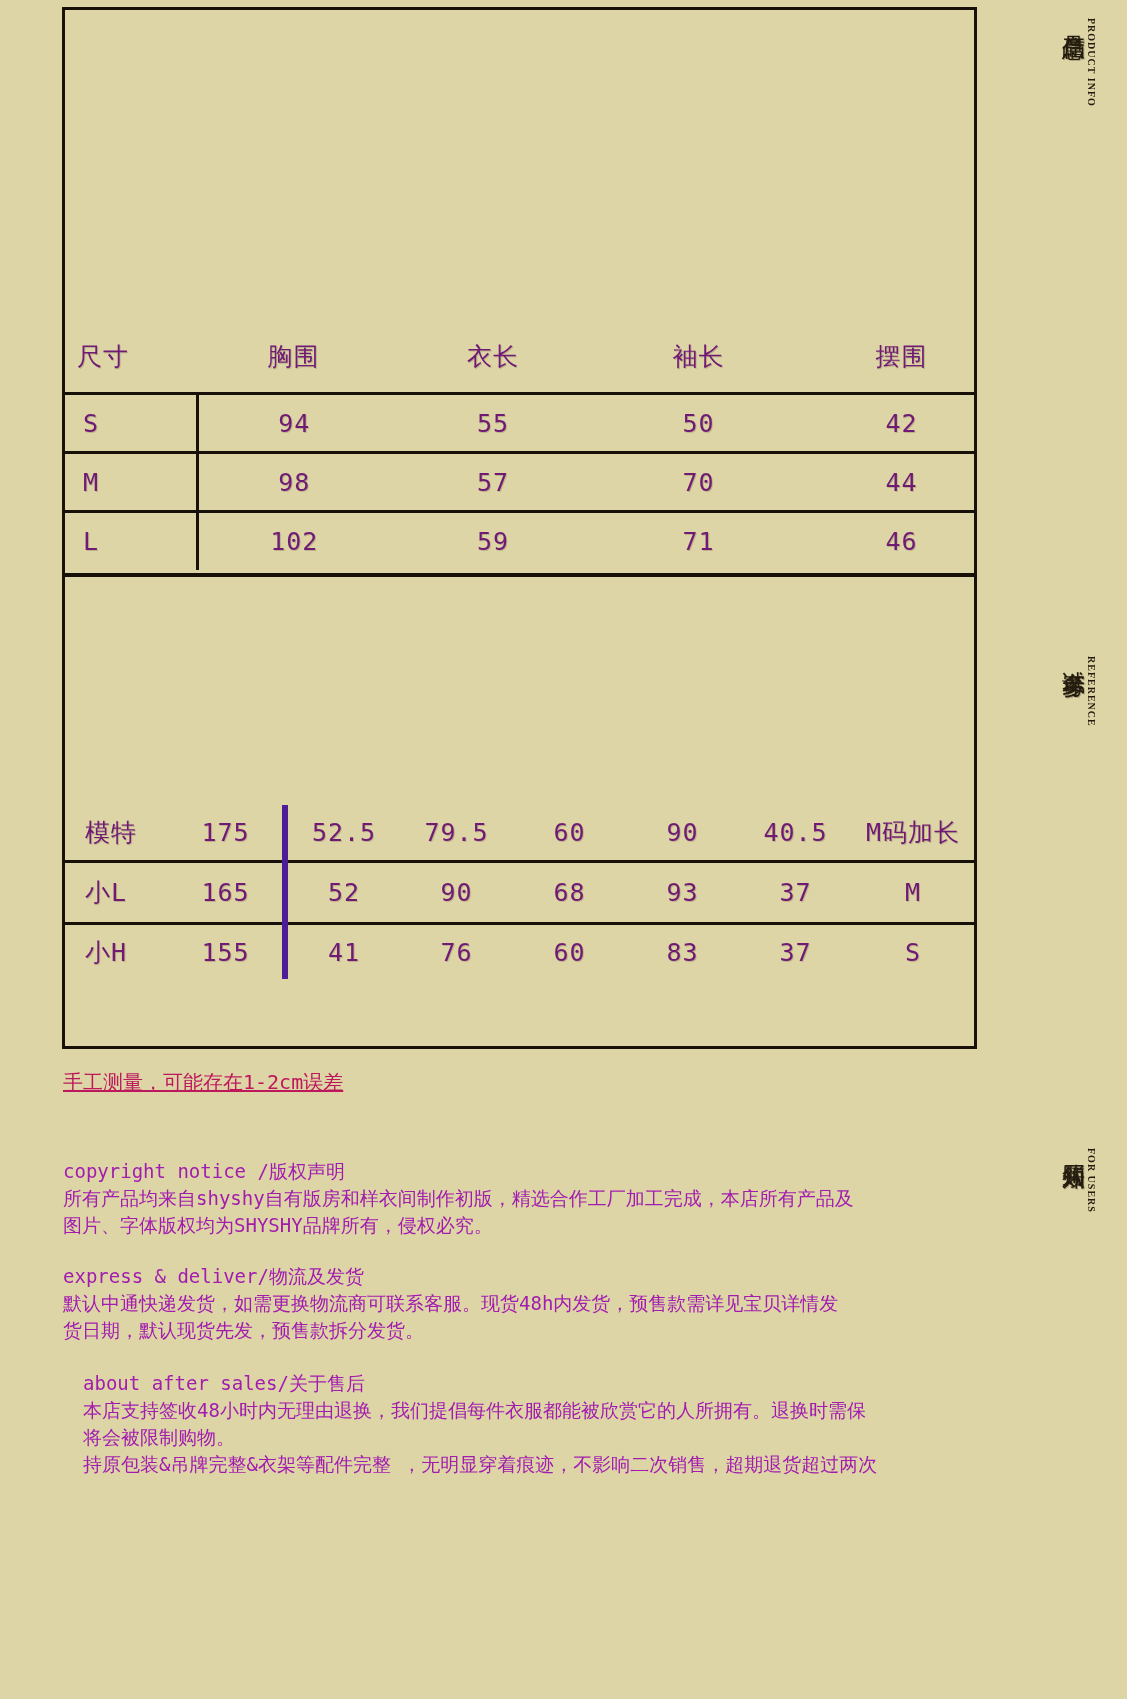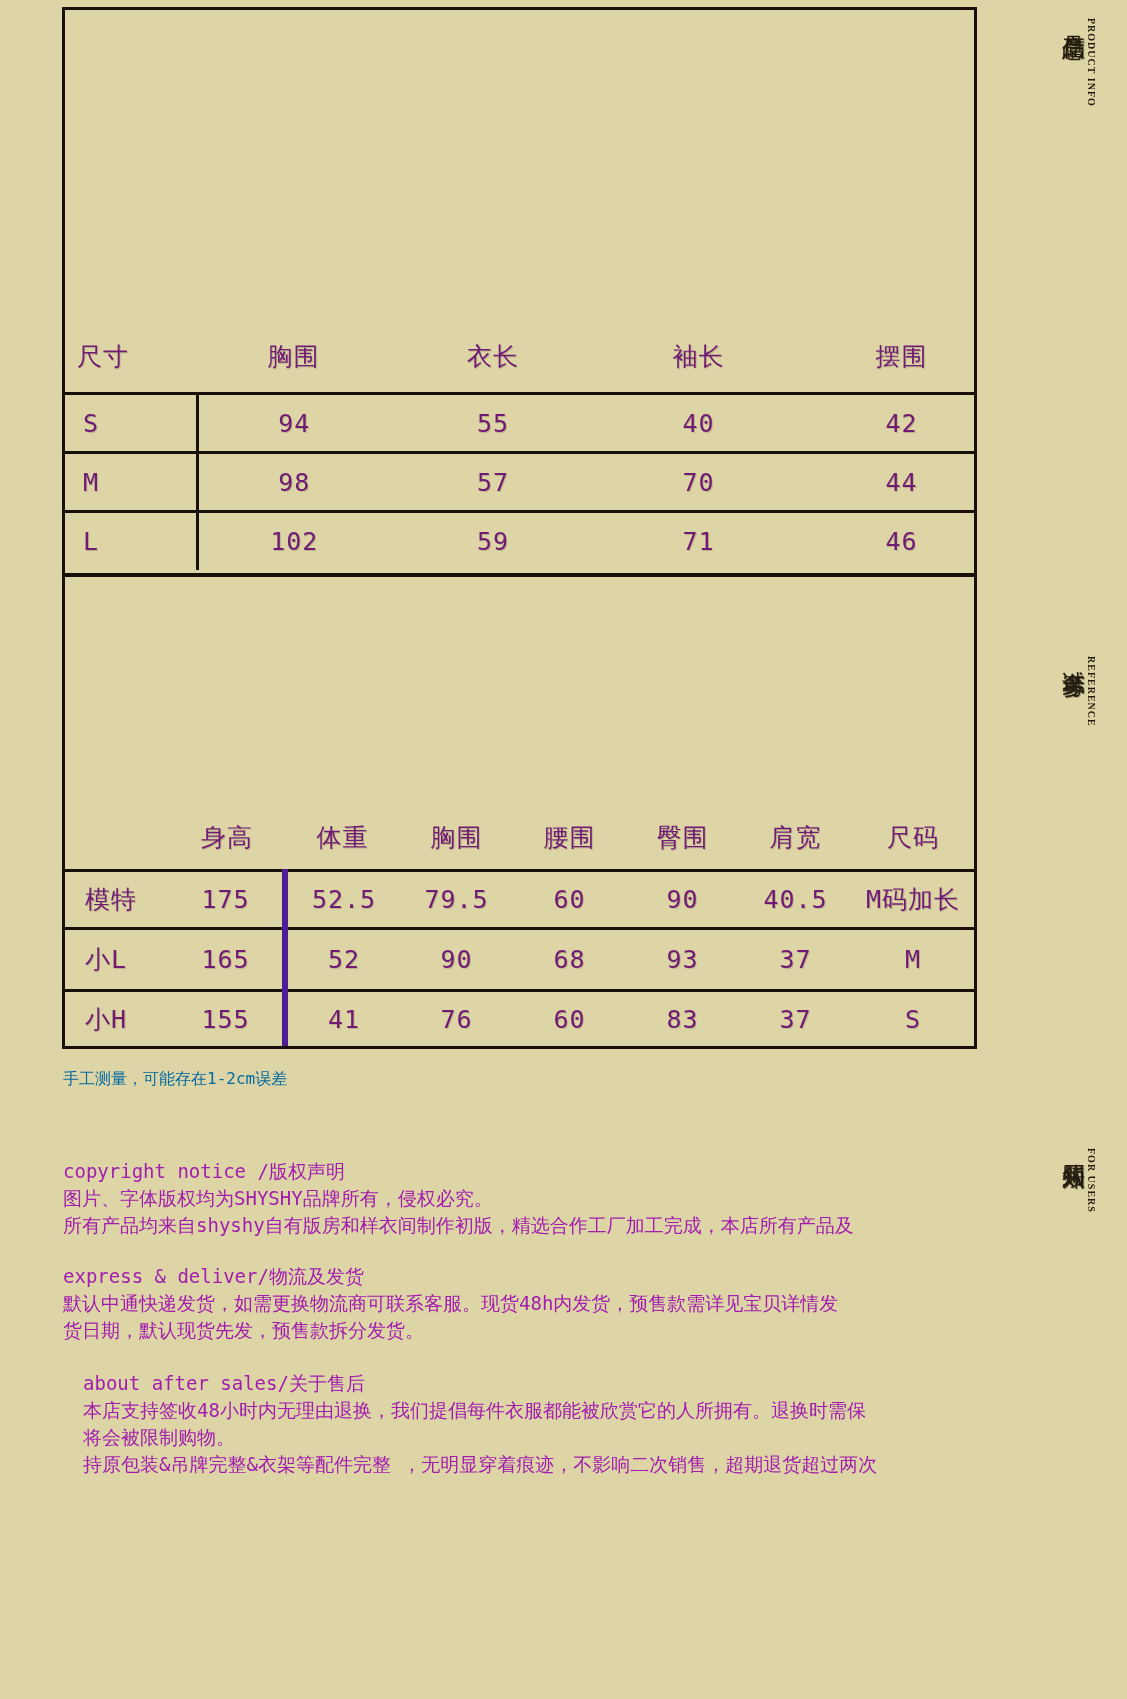--- a/index.html
+++ b/index.html
@@ -37,22 +37,23 @@
   .t-size .c5{padding-left:28px;}
   .t-fit{top:795px;}
   .t-fit tr.hdr td{border-bottom:3px solid #17110a;height:64px;}
   .t-fit tr.r1 td{height:55px;border-bottom:3px solid #17110a;}
   .t-fit tr.r2 td{height:59px;border-bottom:3px solid #17110a;}
   .t-fit tr.r3 td{height:54px;}
   .t-fit td.lab{text-align:left;padding-left:20px;}
   .t-fit tr.data td.hgt{border-right:6px solid #4c1d95;}
   
   .note{
-    position:absolute;left:63px;top:1069px;font-size:16px;letter-spacing:0px;
-    color:#0369a1;
+    position:absolute;left:63px;top:1069px;font-size:20px;letter-spacing:0px;
+    color:#be185d;
+    text-decoration:underline;
   }
   .textblock{
     position:absolute;left:63px;width:860px;
     font-size:19px;line-height:27px;color:#a21caf;letter-spacing:0px;
   }
   .tb-copyright{top:1158px;}
   .tb-express{top:1263px;}
   .tb-about{top:1370px;margin-left:20px;}
   .textblock .line{white-space:nowrap;}
   
@@ -89,21 +90,21 @@
       <td class="hlab">尺寸</td>
       <td>胸围</td>
       <td>衣长</td>
       <td>袖长</td>
       <td class="c5">摆围</td>
     </tr>
     <tr class="data r1">
       <td class="lab">S</td>
       <td>94</td>
       <td>55</td>
-      <td>40</td>
+      <td>50</td>
       <td class="c5">42</td>
     </tr>
     <tr class="data r2">
       <td class="lab">M</td>
       <td>98</td>
       <td>57</td>
       <td>70</td>
       <td class="c5">44</td>
     </tr>
     <tr class="data r3">
@@ -123,30 +124,20 @@
       <col style="width:104px">
         <col style="width:116px">
         <col style="width:115px">
         <col style="width:113px">
       <col style="width:113px">
         <col style="width:113px">
         <col style="width:113px">
         <col style="width:122px">
     </colgroup>
     <tbody>
-        <tr class="hdr">
-      <td class="lab"></td>
-      <td>身高</td>
-      <td>体重</td>
-      <td>胸围</td>
-      <td>腰围</td>
-      <td>臀围</td>
-      <td>肩宽</td>
-      <td>尺码</td>
-    </tr>
     <tr class="data r1">
       <td class="lab">模特</td>
       <td class="hgt">175</td>
       <td>52.5</td>
       <td>79.5</td>
       <td>60</td>
       <td>90</td>
       <td>40.5</td>
       <td>M码加长</td>
     </tr>
@@ -171,22 +162,22 @@
       <td>S</td>
     </tr>
   </tbody>
     </table>
 </div>
 
 <div class="note">手工测量，可能存在1-2cm误差</div>
 
 <div class="textblock tb-copyright">
   <div class="line">copyright notice /版权声明</div>
+  <div class="line">所有产品均来自shyshy自有版房和样衣间制作初版，精选合作工厂加工完成，本店所有产品及</div>
   <div class="line">图片、字体版权均为SHYSHY品牌所有，侵权必究。</div>
-  <div class="line">所有产品均来自shyshy自有版房和样衣间制作初版，精选合作工厂加工完成，本店所有产品及</div>
 </div>
 
 <div class="textblock tb-express">
   <div class="line">express &amp; deliver/物流及发货</div>
   <div class="line">默认中通快递发货，如需更换物流商可联系客服。现货48h内发货，预售款需详见宝贝详情发</div>
   <div class="line">货日期，默认现货先发，预售款拆分发货。</div>
 </div>
 
 <div class="textblock tb-about">
   <div class="line">about after sales/关于售后</div>

